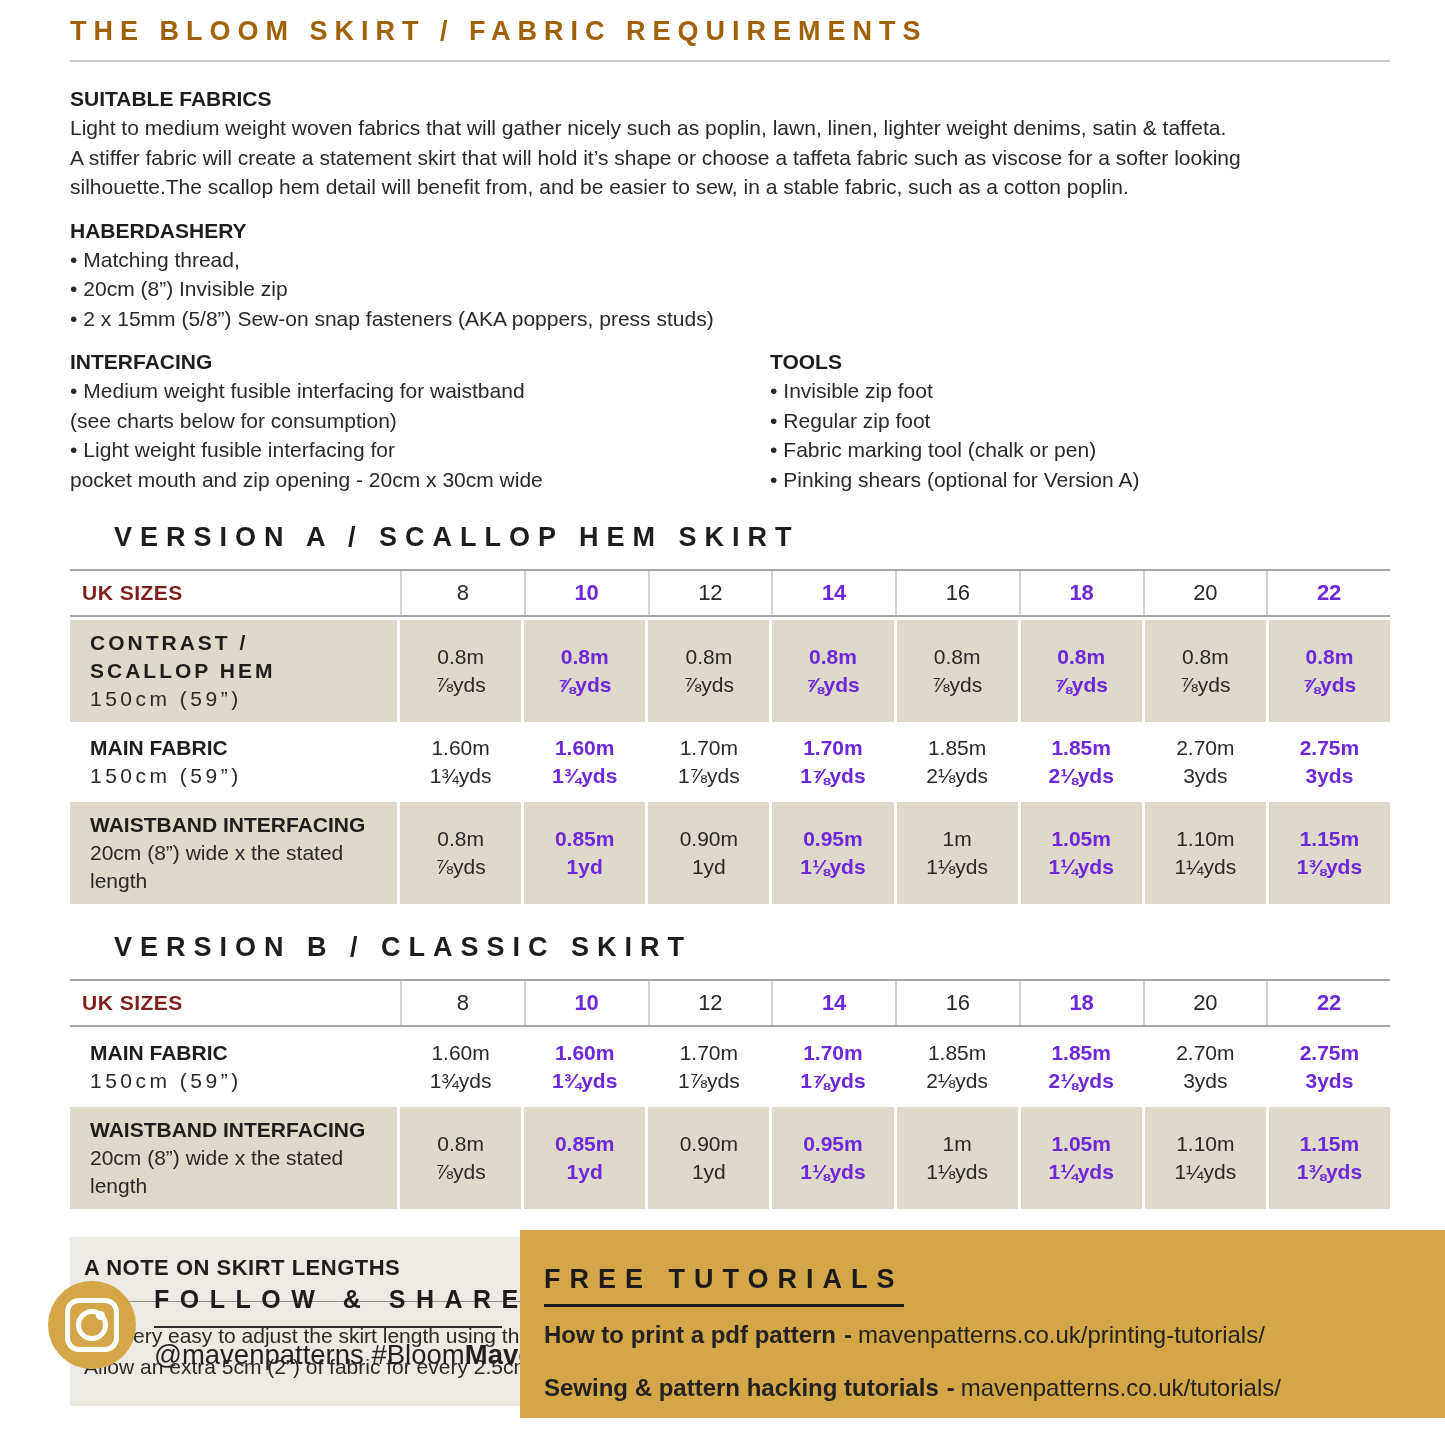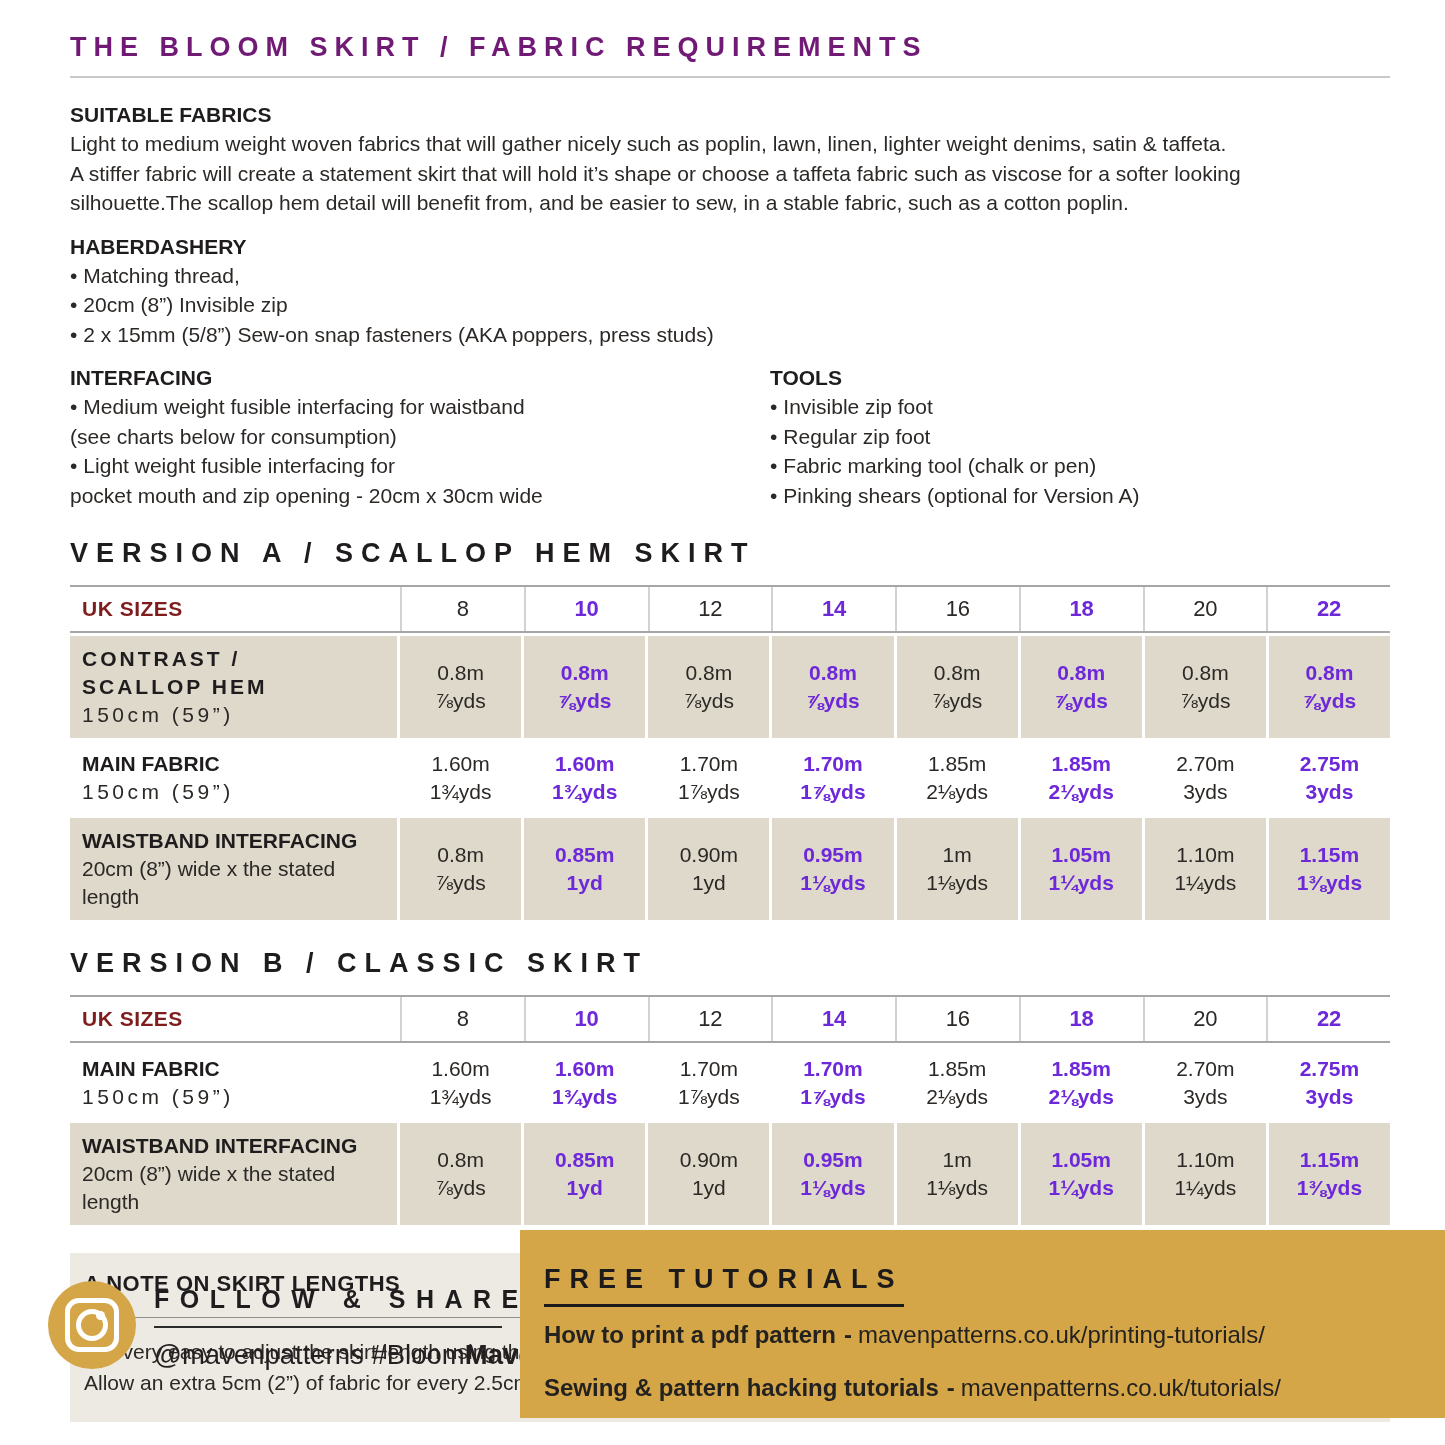--- a/index.html
+++ b/index.html
@@ -3,39 +3,39 @@
 <meta charset="utf-8">
 <style>
   html,body{margin:0;padding:0;}
   body{
     width:1445px;height:1445px;position:relative;overflow:hidden;
     background:#ffffff;color:#2b2826;
     font-family:"Liberation Sans", sans-serif;
   }
   .content{position:absolute;left:70px;top:0;width:1320px;}
   .doc-title{
-    margin-top:32px;font-size:27px;font-weight:bold;letter-spacing:7px;color:#701a75;
+    margin-top:16px;font-size:27px;font-weight:bold;letter-spacing:7px;color:#a16207;
   }
   .rule{height:2px;background:#c9c9c9;margin-top:13px;}
   .sec-h{font-size:21px;font-weight:bold;color:#1f1c1d;margin-top:22px;line-height:29px;}
   .body-line{font-size:21px;line-height:29.5px;}
   .bullet-line{font-size:21px;line-height:29.5px;}
   .bullet-line .bchar{margin-right:6px;}
   .two-col{display:flex;margin-top:4px;}
   .col-left{width:700px;}
   .col-right{flex:1;}
-  .ver-h{font-size:27px;font-weight:bold;letter-spacing:8px;color:#1f1c1d;margin-top:28px;margin-bottom:16px;}
+  .ver-h{font-size:27px;font-weight:bold;letter-spacing:8px;color:#1f1c1d;margin-top:28px;margin-bottom:16px;margin-left:44px;}
   
   .vtable{width:1320px;margin-bottom:8px;}
   .t-head{display:flex;border-top:2px solid #a6a6a6;border-bottom:2px solid #a6a6a6;height:44px;}
   .t-head .label{width:330px;display:flex;align-items:center;padding-left:12px;box-sizing:border-box;
     font-weight:bold;font-size:21px;letter-spacing:0.5px;color:#7f1d1d;}
   .t-head .size{flex:1;display:flex;align-items:center;justify-content:center;font-size:22px;border-left:2px solid #d2d2d2;}
   .t-row{display:flex;column-gap:3px;margin-top:3px;}
-  .t-row > .label{width:327px;box-sizing:border-box;padding:9px 8px 9px 12px;}
+  .t-row > .label{width:327px;box-sizing:border-box;padding:9px 8px 9px 20px;}
   .t-row > .cell{flex:1;display:flex;flex-direction:column;align-items:center;justify-content:center;
     font-size:21px;line-height:28px;text-align:center;}
   .t-row.shaded > div{background:#ded9ca;}
   .b{font-weight:bold;color:#6d28d9;}
   .lbl-main{font-weight:bold;font-size:21px;line-height:28px;color:#1f1c1d;}
   .lbl-main.sp{letter-spacing:3px;}
   .lbl-sub{font-size:21px;line-height:28px;}
   .lbl-sub.sp{letter-spacing:3.5px;}
   
   .note-box{margin-top:28px;background:#eceae3;padding:18px 16px 24px 14px;}

